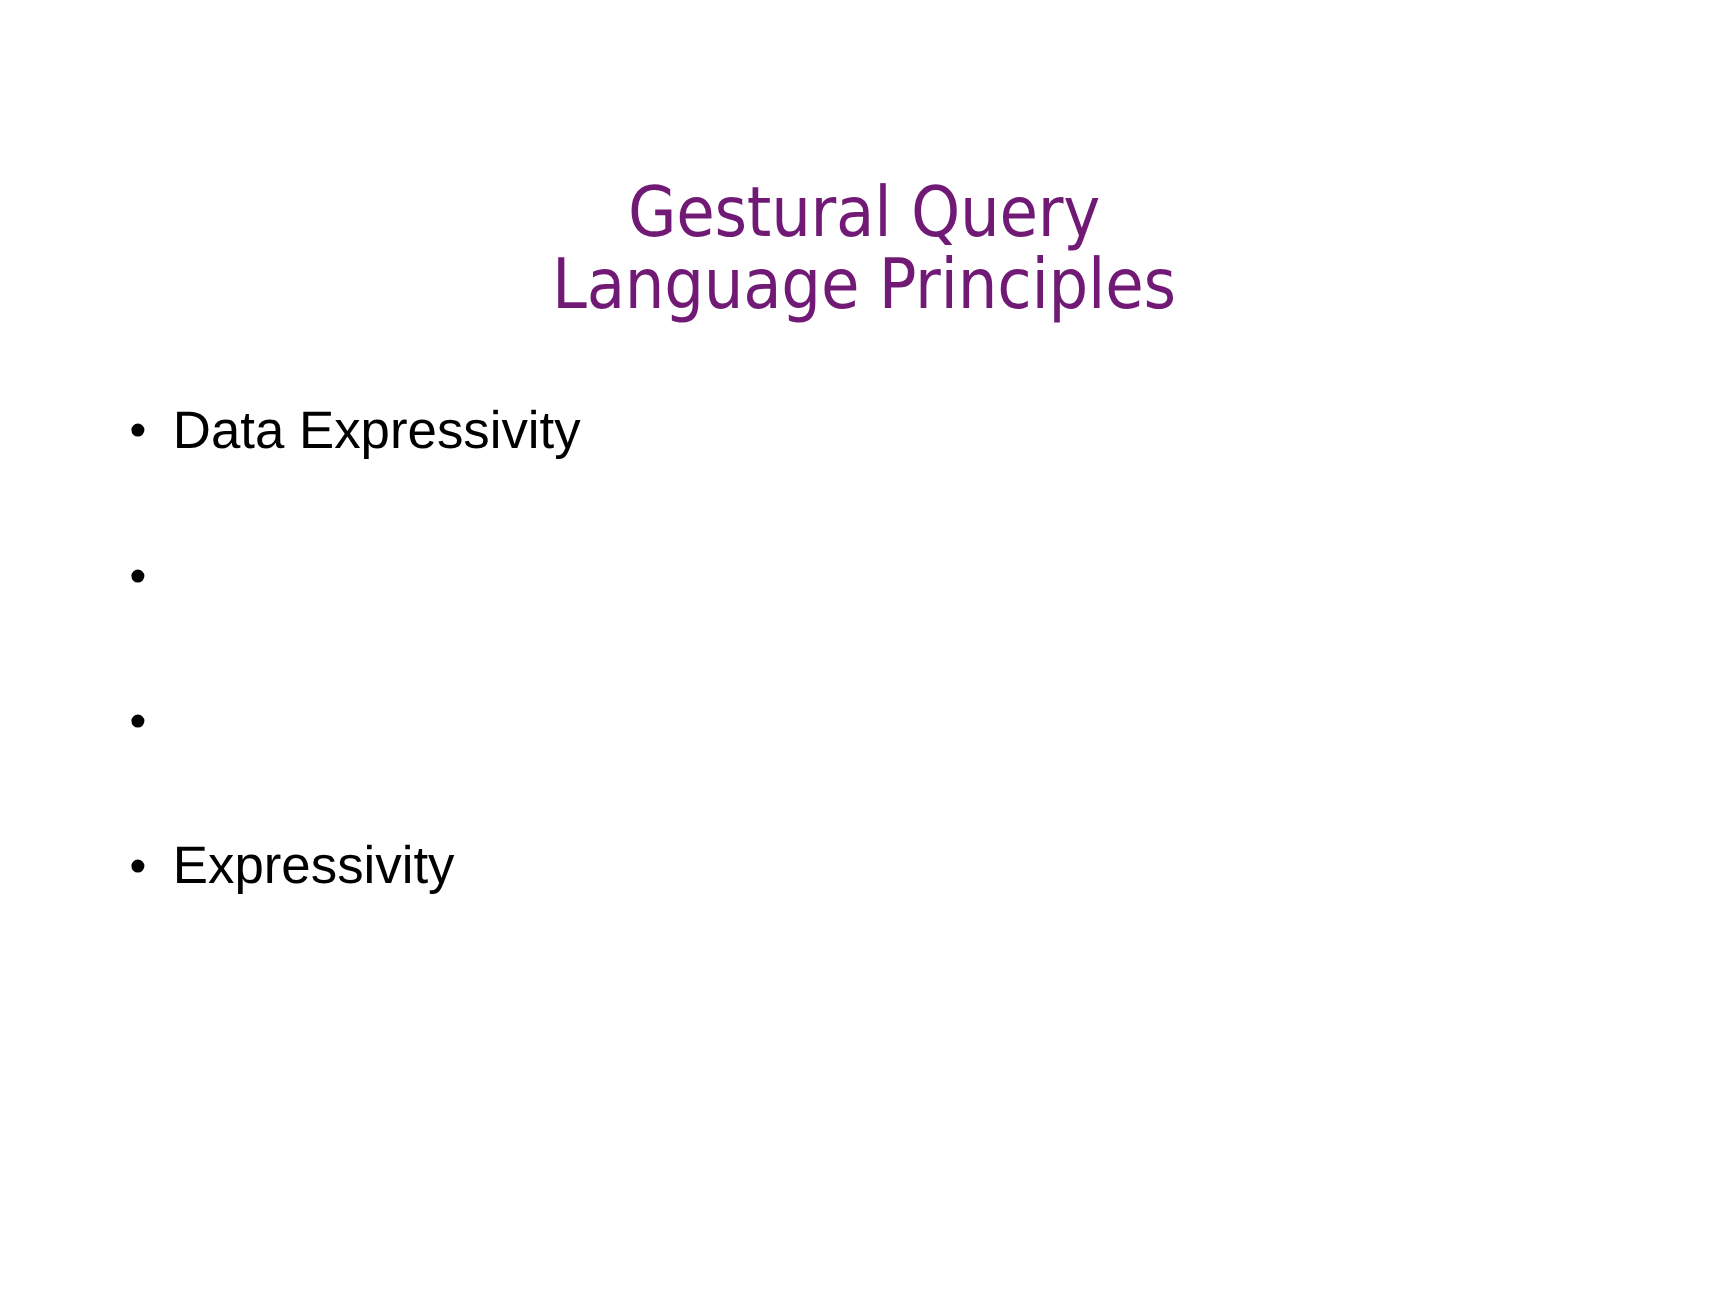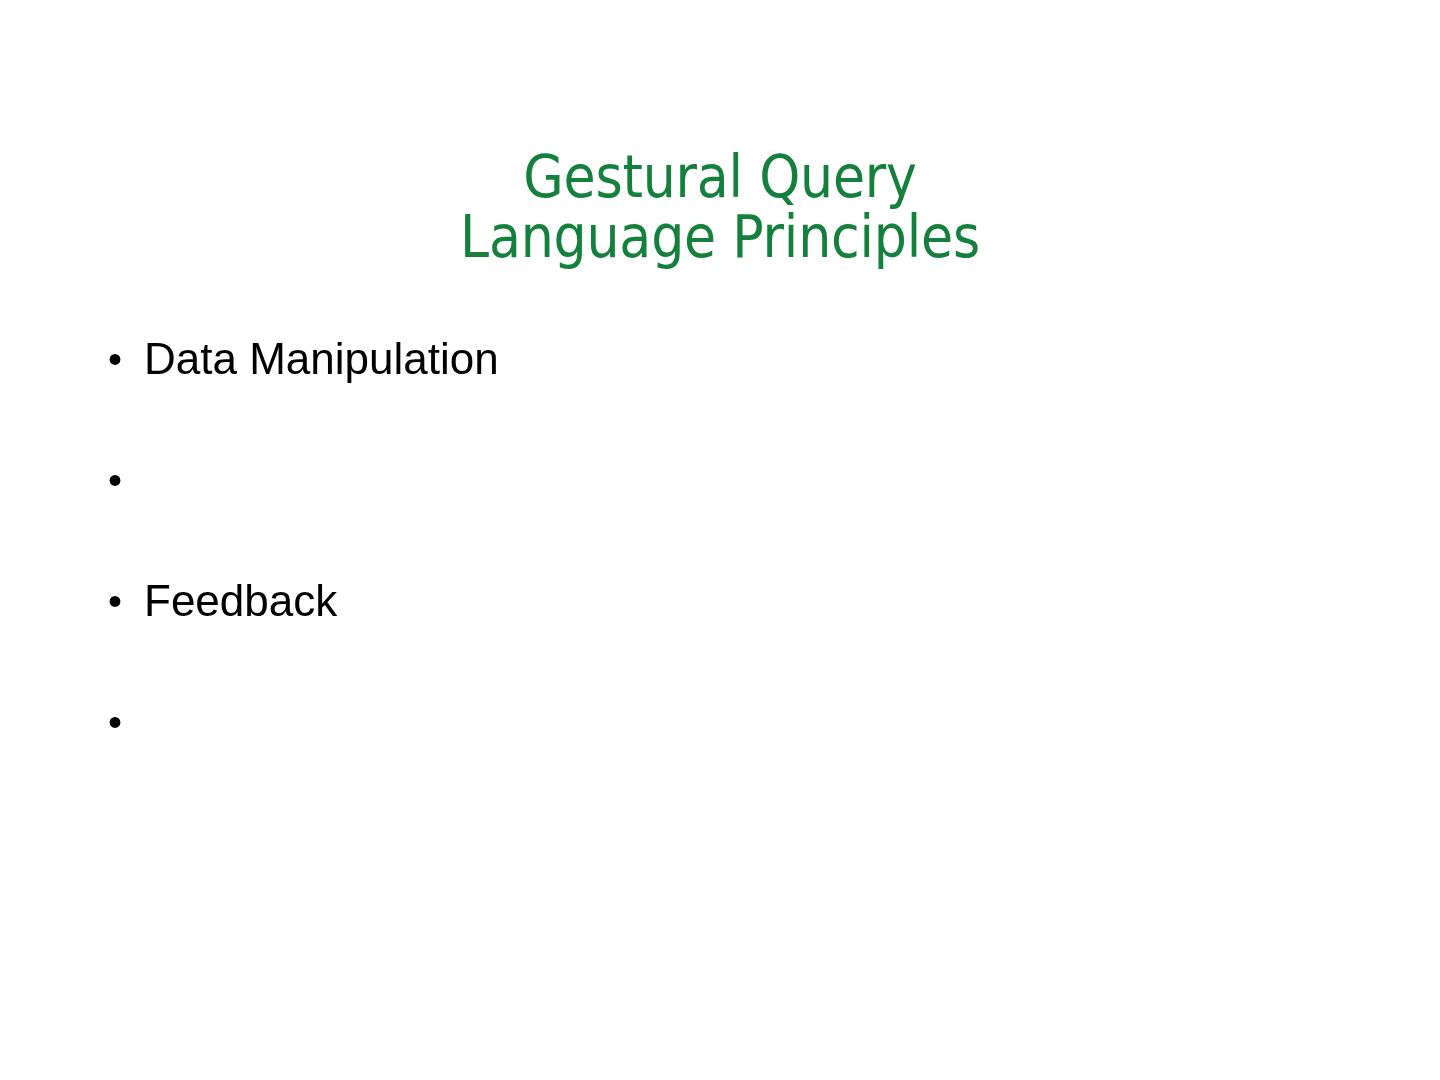--- a/index.html
+++ b/index.html
@@ -29,21 +29,21 @@
     left: 150px;
     top: 108px;
     width: 1140px;
     text-align: center;
     font-family: "DejaVu Sans", "Liberation Sans", sans-serif;
     font-stretch: condensed;
     font-weight: 400;
     font-size: 58px;
     line-height: 60px;
     letter-spacing: -0.2px;
-    color: #15803d;
+    color: #701a75;
     white-space: pre-line;
   }
 
   
   .bullet-list {
     position: absolute;
     left: 108px;
     top: 332px;
     width: 1200px;
     margin: 0;
@@ -83,31 +83,31 @@
 
 <div class="slide">
 
   <h1 class="slide-title">Gestural Query
 Language Principles</h1>
 
   <ul class="bullet-list">
 
     <li class="bullet-item">
       <span class="bullet-marker">•</span>
-      <span class="bullet-text">Data Manipulation</span>
+      <span class="bullet-text">Data Expressivity</span>
     </li>
 
     <li class="bullet-item">
       <span class="bullet-marker">•</span>
     </li>
 
     <li class="bullet-item">
       <span class="bullet-marker">•</span>
-      <span class="bullet-text">Feedback</span>
     </li>
 
     <li class="bullet-item">
       <span class="bullet-marker">•</span>
+      <span class="bullet-text">Expressivity</span>
     </li>
 
   </ul>
 
 </div>
 
 </body></html>

